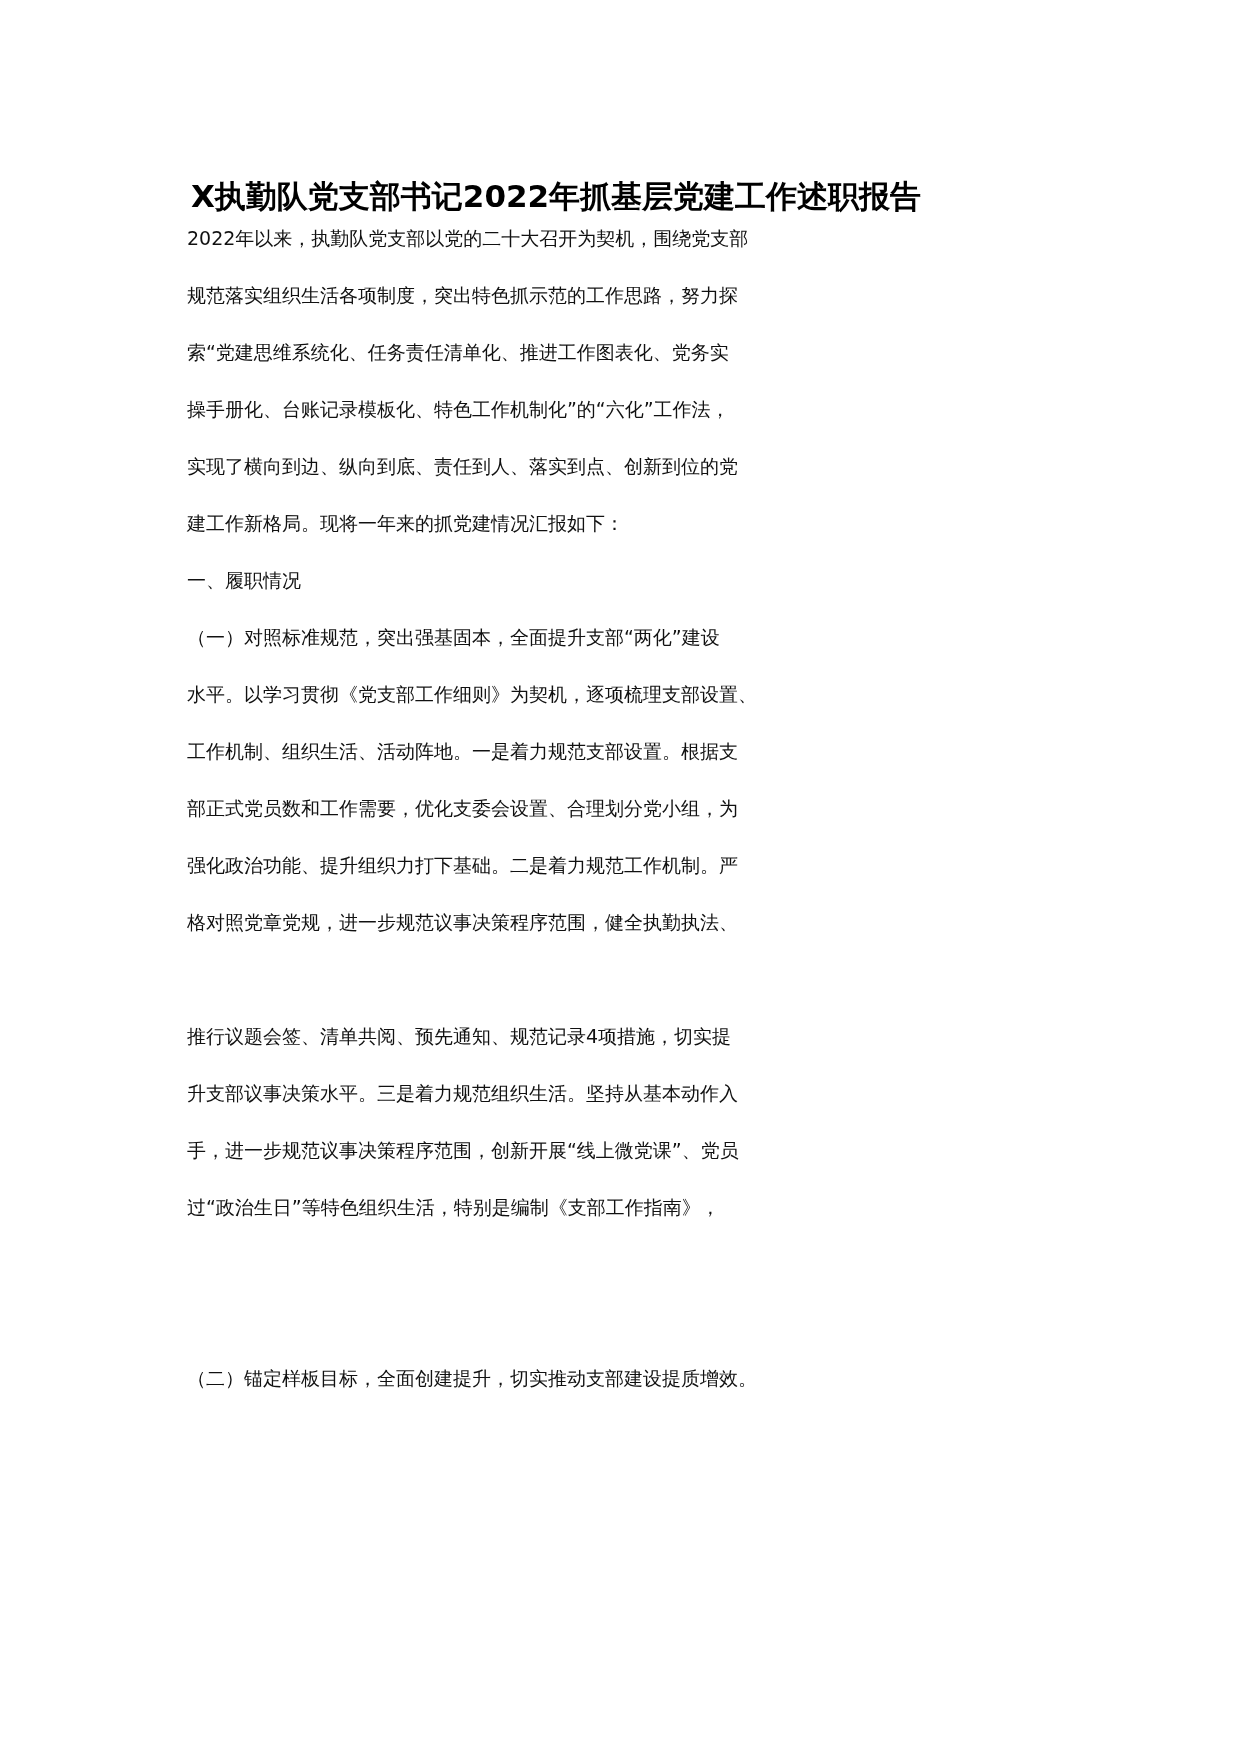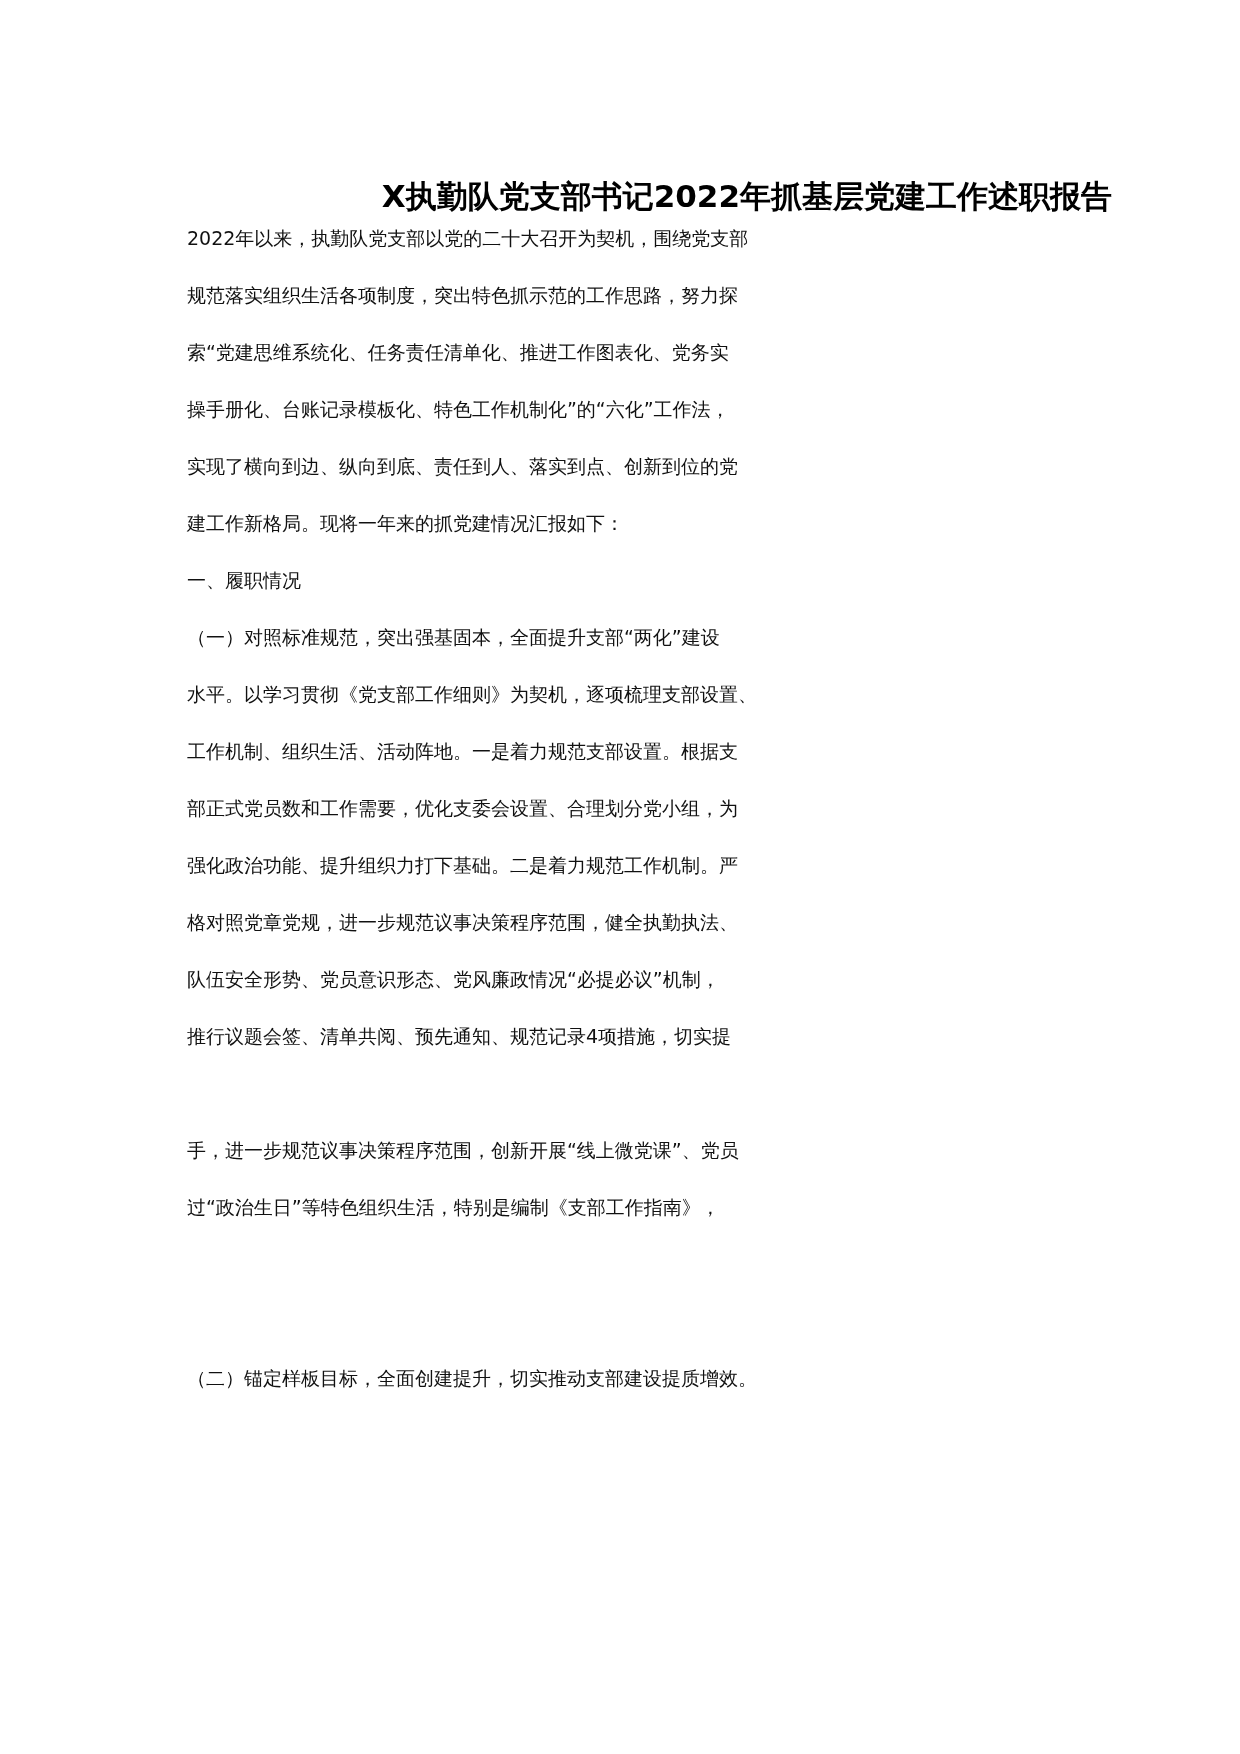--- a/index.html
+++ b/index.html
@@ -21,21 +21,21 @@
       top: 0;
       width: 1240px;
       height: 1754px;
       background: #ffffff;
     }
     .title {
       position: absolute;
       left: 0;
       top: 174px;
       width: 1112px;
-      text-align: right;
+      text-align: center;
       font-size: 31px;
       font-weight: bold;
       line-height: 44px;
       letter-spacing: 0px;
       color: #000000;
       white-space: nowrap;
     }
     .line {
       position: absolute;
       left: 187px;
@@ -57,18 +57,18 @@
   <div class="line" style="top:389px">操手册化、台账记录模板化、特色工作机制化”的“六化”工作法，</div>
   <div class="line" style="top:446px">实现了横向到边、纵向到底、责任到人、落实到点、创新到位的党</div>
   <div class="line" style="top:503px">建工作新格局。现将一年来的抓党建情况汇报如下：</div>
   <div class="line" style="top:560px">一、履职情况</div>
   <div class="line" style="top:617px">（一）对照标准规范，突出强基固本，全面提升支部“两化”建设</div>
   <div class="line" style="top:674px">水平。以学习贯彻《党支部工作细则》为契机，逐项梳理支部设置、</div>
   <div class="line" style="top:731px">工作机制、组织生活、活动阵地。一是着力规范支部设置。根据支</div>
   <div class="line" style="top:788px">部正式党员数和工作需要，优化支委会设置、合理划分党小组，为</div>
   <div class="line" style="top:845px">强化政治功能、提升组织力打下基础。二是着力规范工作机制。严</div>
   <div class="line" style="top:902px">格对照党章党规，进一步规范议事决策程序范围，健全执勤执法、</div>
-  <div class="line" style="top:959px">队伍安全形势、党员意识形态、党风廉政情况“必提必议”机制，</div>
   <div class="line" style="top:1016px">推行议题会签、清单共阅、预先通知、规范记录4项措施，切实提</div>
+  <div class="line" style="top:1073px">升支部议事决策水平。三是着力规范组织生活。坚持从基本动作入</div>
   <div class="line" style="top:1130px">手，进一步规范议事决策程序范围，创新开展“线上微党课”、党员</div>
   <div class="line" style="top:1187px">过“政治生日”等特色组织生活，特别是编制《支部工作指南》，</div>
   <div class="line" style="top:1358px">（二）锚定样板目标，全面创建提升，切实推动支部建设提质增效。</div>
 </div>
 
 </body></html>

